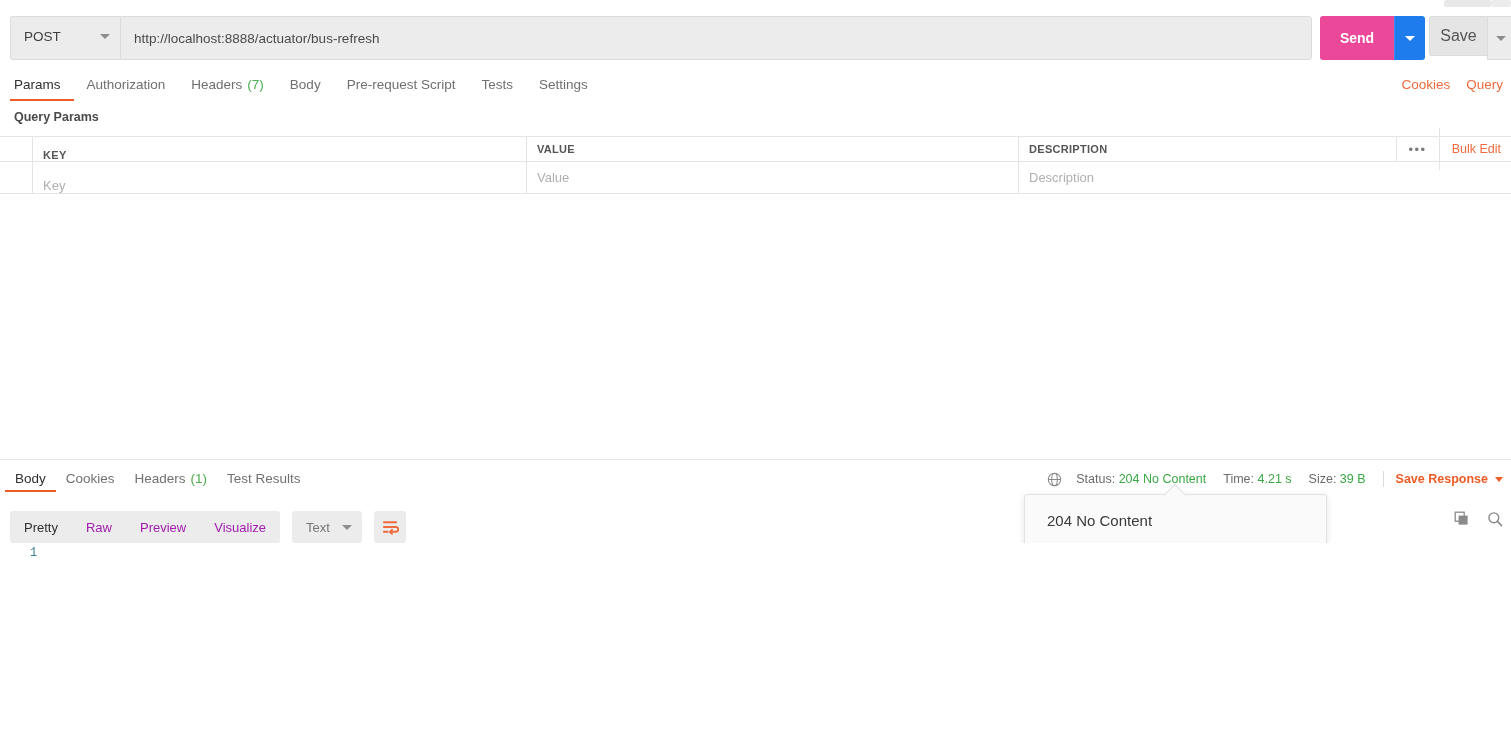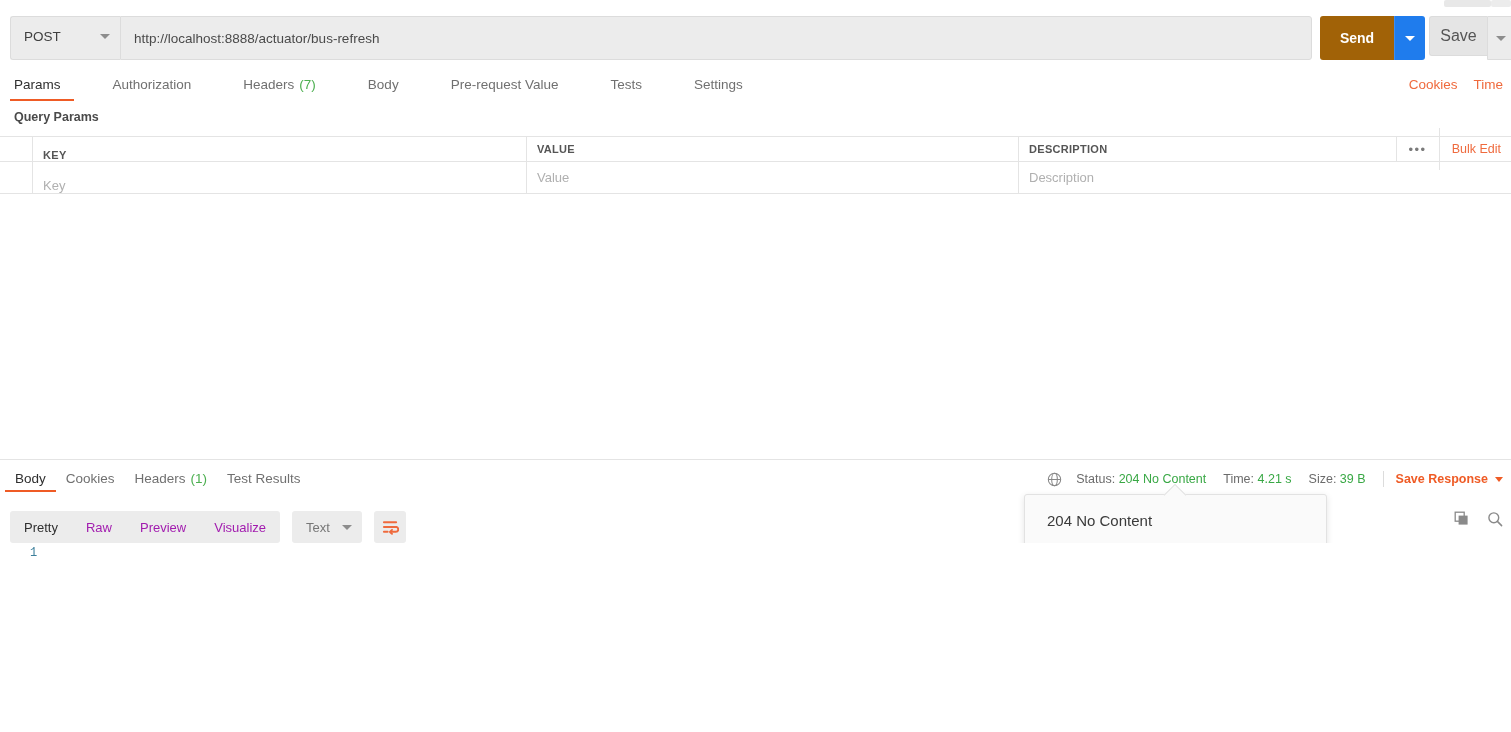--- a/index.html
+++ b/index.html
@@ -35,21 +35,21 @@
 
   .url-input {
     position:absolute; left:120px; top:0; width:1192px; height:44px;
     background:#ececec; border:1px solid #dcdcdc; border-radius:0 3px 3px 0;
     display:flex; align-items:center; padding-left:13px;
     font-size:13.5px; color:#4a4a4a;
   }
 
   .send-wrap { position:absolute; left:1320px; top:0; height:44px; display:flex; }
   .send-btn {
-    width:74px; height:44px; background:#a16207; color:#fff;
+    width:74px; height:44px; background:#ec4899; color:#fff;
     font-weight:bold; font-size:14px;
     display:flex; align-items:center; justify-content:center;
     border-radius:3px 0 0 3px; cursor:pointer;
   }
   .send-caret-btn {
     width:31px; height:44px; background:#1f7ced;
     display:flex; align-items:center; justify-content:center;
     border-left:1px solid #3d8ef0; border-radius:0 3px 3px 0; cursor:pointer;
   }
   .caret-white { width:0;height:0;border-left:5px solid transparent;border-right:5px solid transparent;border-top:5px solid #ffffff; }
@@ -62,21 +62,21 @@
   }
   .save-caret-btn {
     width:28px; height:44px; background:#ececec;
     display:flex; align-items:center; justify-content:center;
     border:1px solid #dcdcdc; border-radius:0 3px 3px 0; cursor:pointer;
   }
 
   
   .req-tabs {
     position:absolute; left:0; top:68px; width:1511px; height:33px;
-    display:flex; align-items:flex-start; padding-left:10px;gap:26px;
+    display:flex; align-items:flex-start; padding-left:10px;
   }
   .rtab {
     height:33px; display:flex; align-items:center; padding:0 13px;
     font-size:13.5px; color:#707070; cursor:pointer; position:relative;
   }
   .rtab:first-child { padding-left:4px; }
   .rtab.active { color:#2f2f2f; }
   .rtab.active::after {
     content:""; position:absolute; left:0; right:0; bottom:0; height:2px; background:#ef5b25;
   }
@@ -210,33 +210,33 @@
       <span>Authorization</span>
     </div>
     <div class="rtab">
       <span>Headers</span>
       <span class="cnt">(7)</span>
     </div>
     <div class="rtab">
       <span>Body</span>
     </div>
     <div class="rtab">
-      <span>Pre-request Value</span>
+      <span>Pre-request Script</span>
     </div>
     <div class="rtab">
       <span>Tests</span>
     </div>
     <div class="rtab">
       <span>Settings</span>
     </div>
   </div>
 
   <div class="req-right">
     <span class="link-orange">Cookies</span>
-    <span class="link-orange">Time</span>
+    <span class="link-orange">Query</span>
   </div>
 
   <div class="qp-title">Query Params</div>
 
   <div class="tbl">
     <div class="tbl-head">
       <div class="c-chk"></div>
       <div class="c-key">
         <span class="hdr-txt">KEY</span>
       </div>

